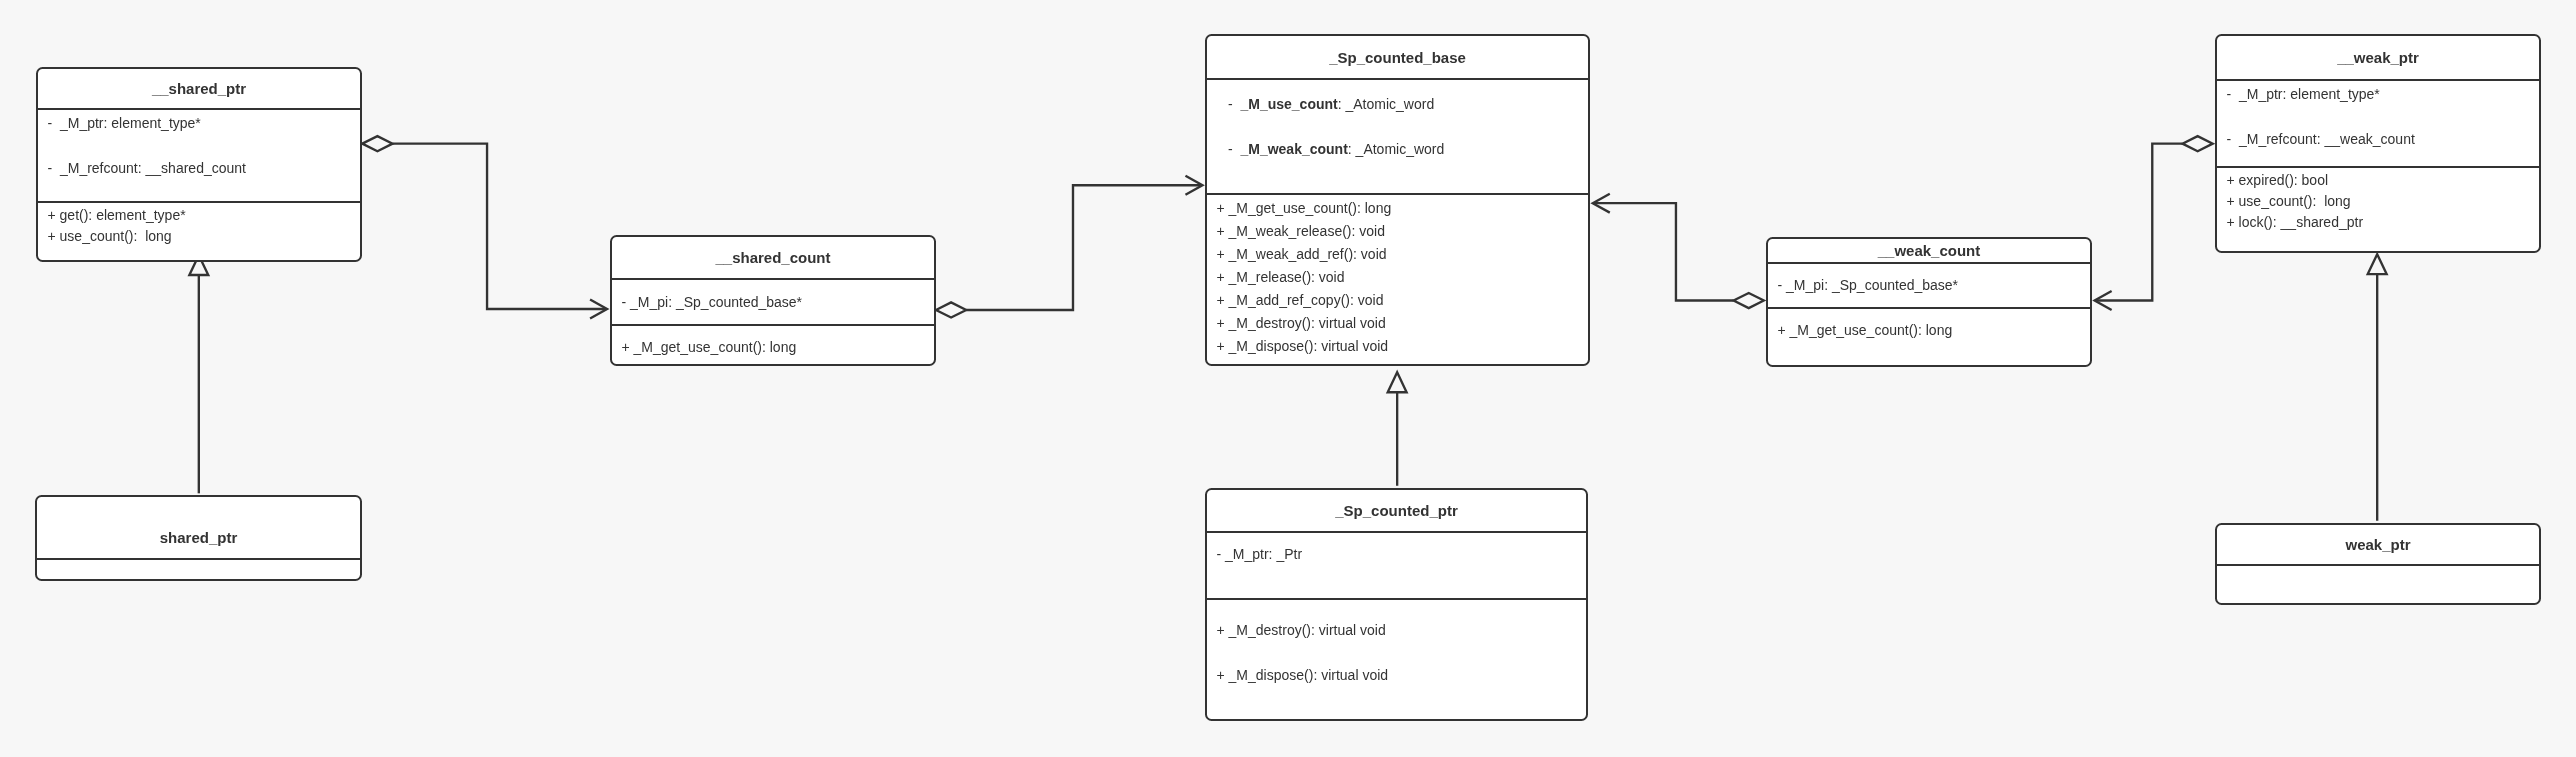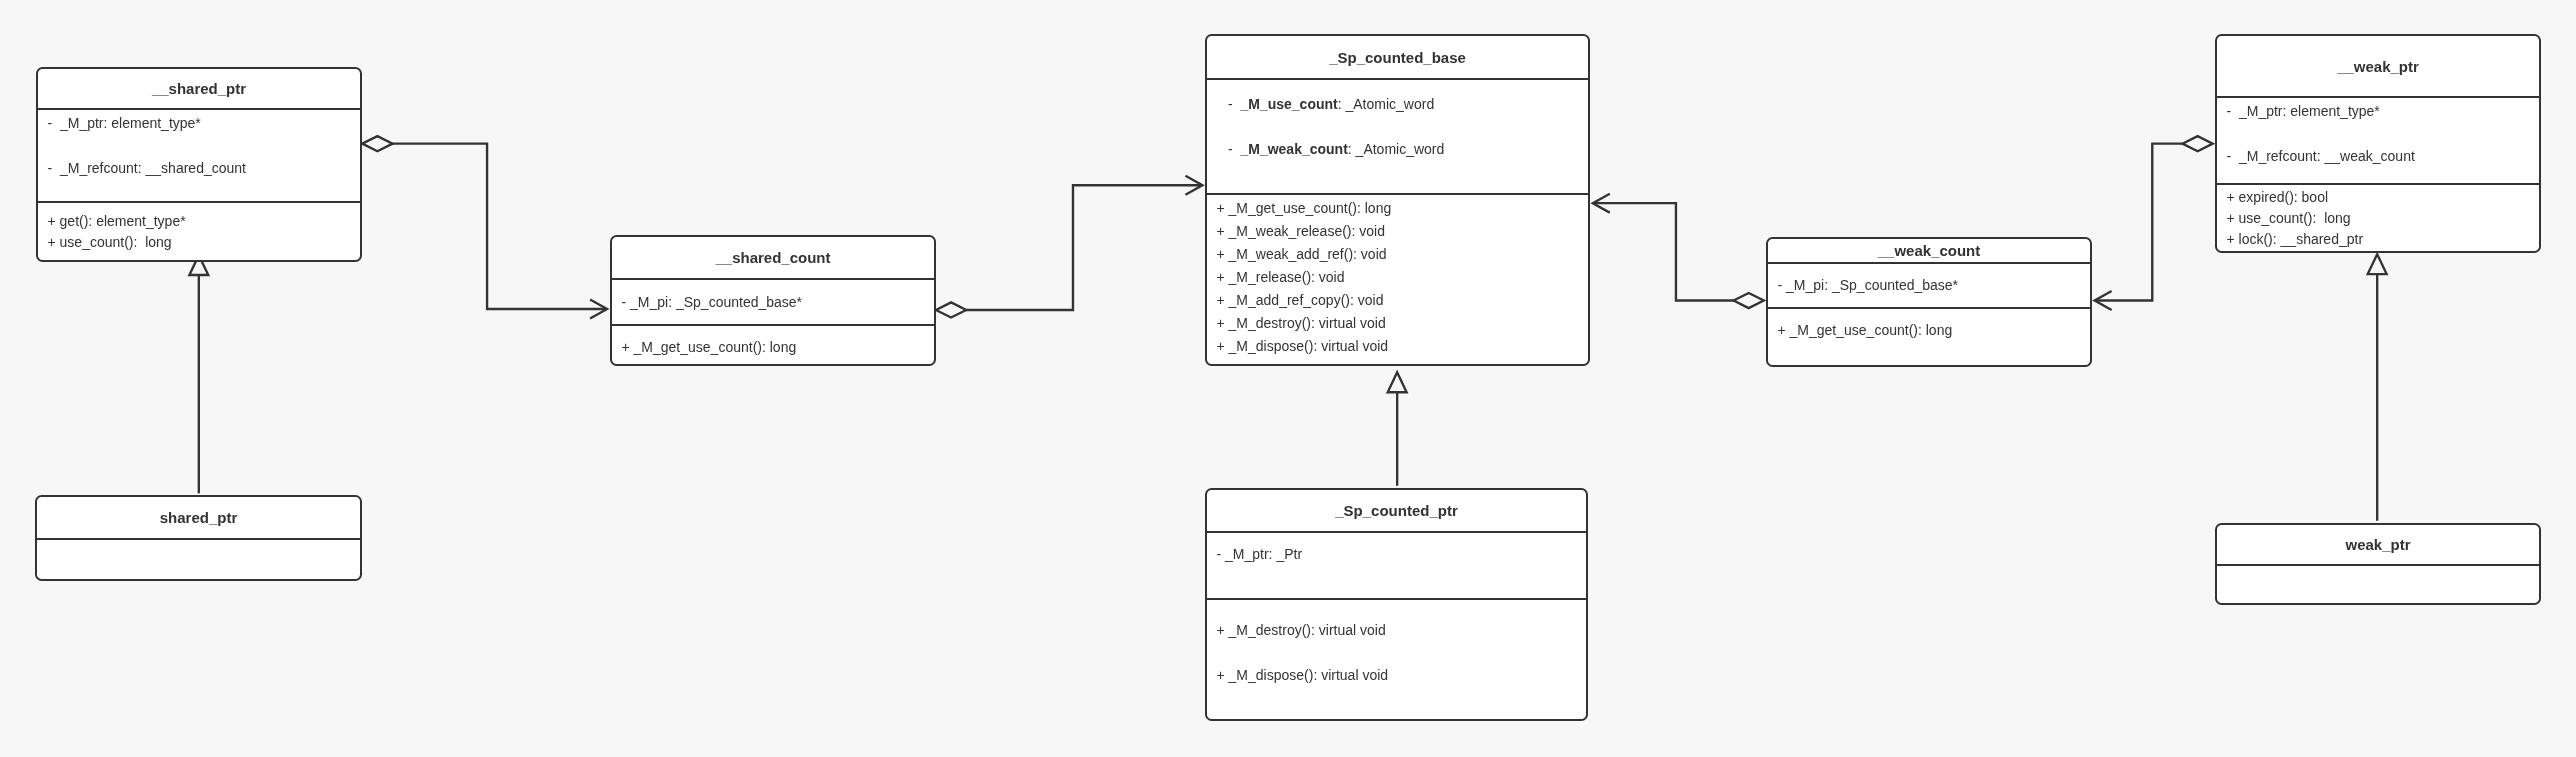--- a/index.html
+++ b/index.html
@@ -90,28 +90,28 @@
       </g>
     </g>
   </svg>
 
   <div class="cls" style="left:36px; top:59px; width:326px; height:195px;margin-top:8px;">
     <div class="title" style="height:39px;">__shared_ptr</div>
     <div class="sec" style="height:93px; padding-top:1.9px;">
       <div class="member h24 gap">-  _M_ptr: element_type*</div>
       <div class="member h24">-  _M_refcount: __shared_count</div>
     </div>
-    <div class="sec grow" style="padding-top:8px;">
+    <div class="sec grow" style="padding-top:2px;">
       <div class="member">+ get(): element_type*</div>
       <div class="member">+ use_count():  long</div>
     </div>
   </div>
 
   <div class="cls" style="left:35px; top:495px; width:327px; height:86px;">
-    <div class="title" style="height:41px;">shared_ptr</div>
+    <div class="title" style="height:41px;margin-top:20px;">shared_ptr</div>
     <div class="sec grow"></div>
   </div>
 
   <div class="cls" style="left:610px; top:235px; width:326px; height:131px;">
     <div class="title" style="height:41px;">__shared_count</div>
     <div class="sec" style="height:46px; padding-top:12.3px;">
       <div class="member">- _M_pi: _Sp_counted_base*</div>
     </div>
     <div class="sec grow" style="padding-top:11.3px;">
       <div class="member">+ _M_get_use_count(): long</div>
@@ -150,21 +150,21 @@
     <div class="title" style="height:23px;">__weak_count</div>
     <div class="sec" style="height:45px; padding-top:11.3px;">
       <div class="member">- _M_pi: _Sp_counted_base*</div>
     </div>
     <div class="sec grow" style="padding-top:11.3px;">
       <div class="member">+ _M_get_use_count(): long</div>
     </div>
   </div>
 
   <div class="cls" style="left:2215px; top:34px; width:326px; height:219px;">
-    <div class="title" style="height:60px;">__weak_ptr</div>
+    <div class="title" style="height:43px;">__weak_ptr</div>
     <div class="sec" style="height:87px; padding-top:1.9px;">
       <div class="member h24 gap">-  _M_ptr: element_type*</div>
       <div class="member h24">-  _M_refcount: __weak_count</div>
     </div>
     <div class="sec grow" style="padding-top:1.9px;">
       <div class="member">+ expired(): bool</div>
       <div class="member">+ use_count():  long</div>
       <div class="member">+ lock(): __shared_ptr</div>
     </div>
   </div>

